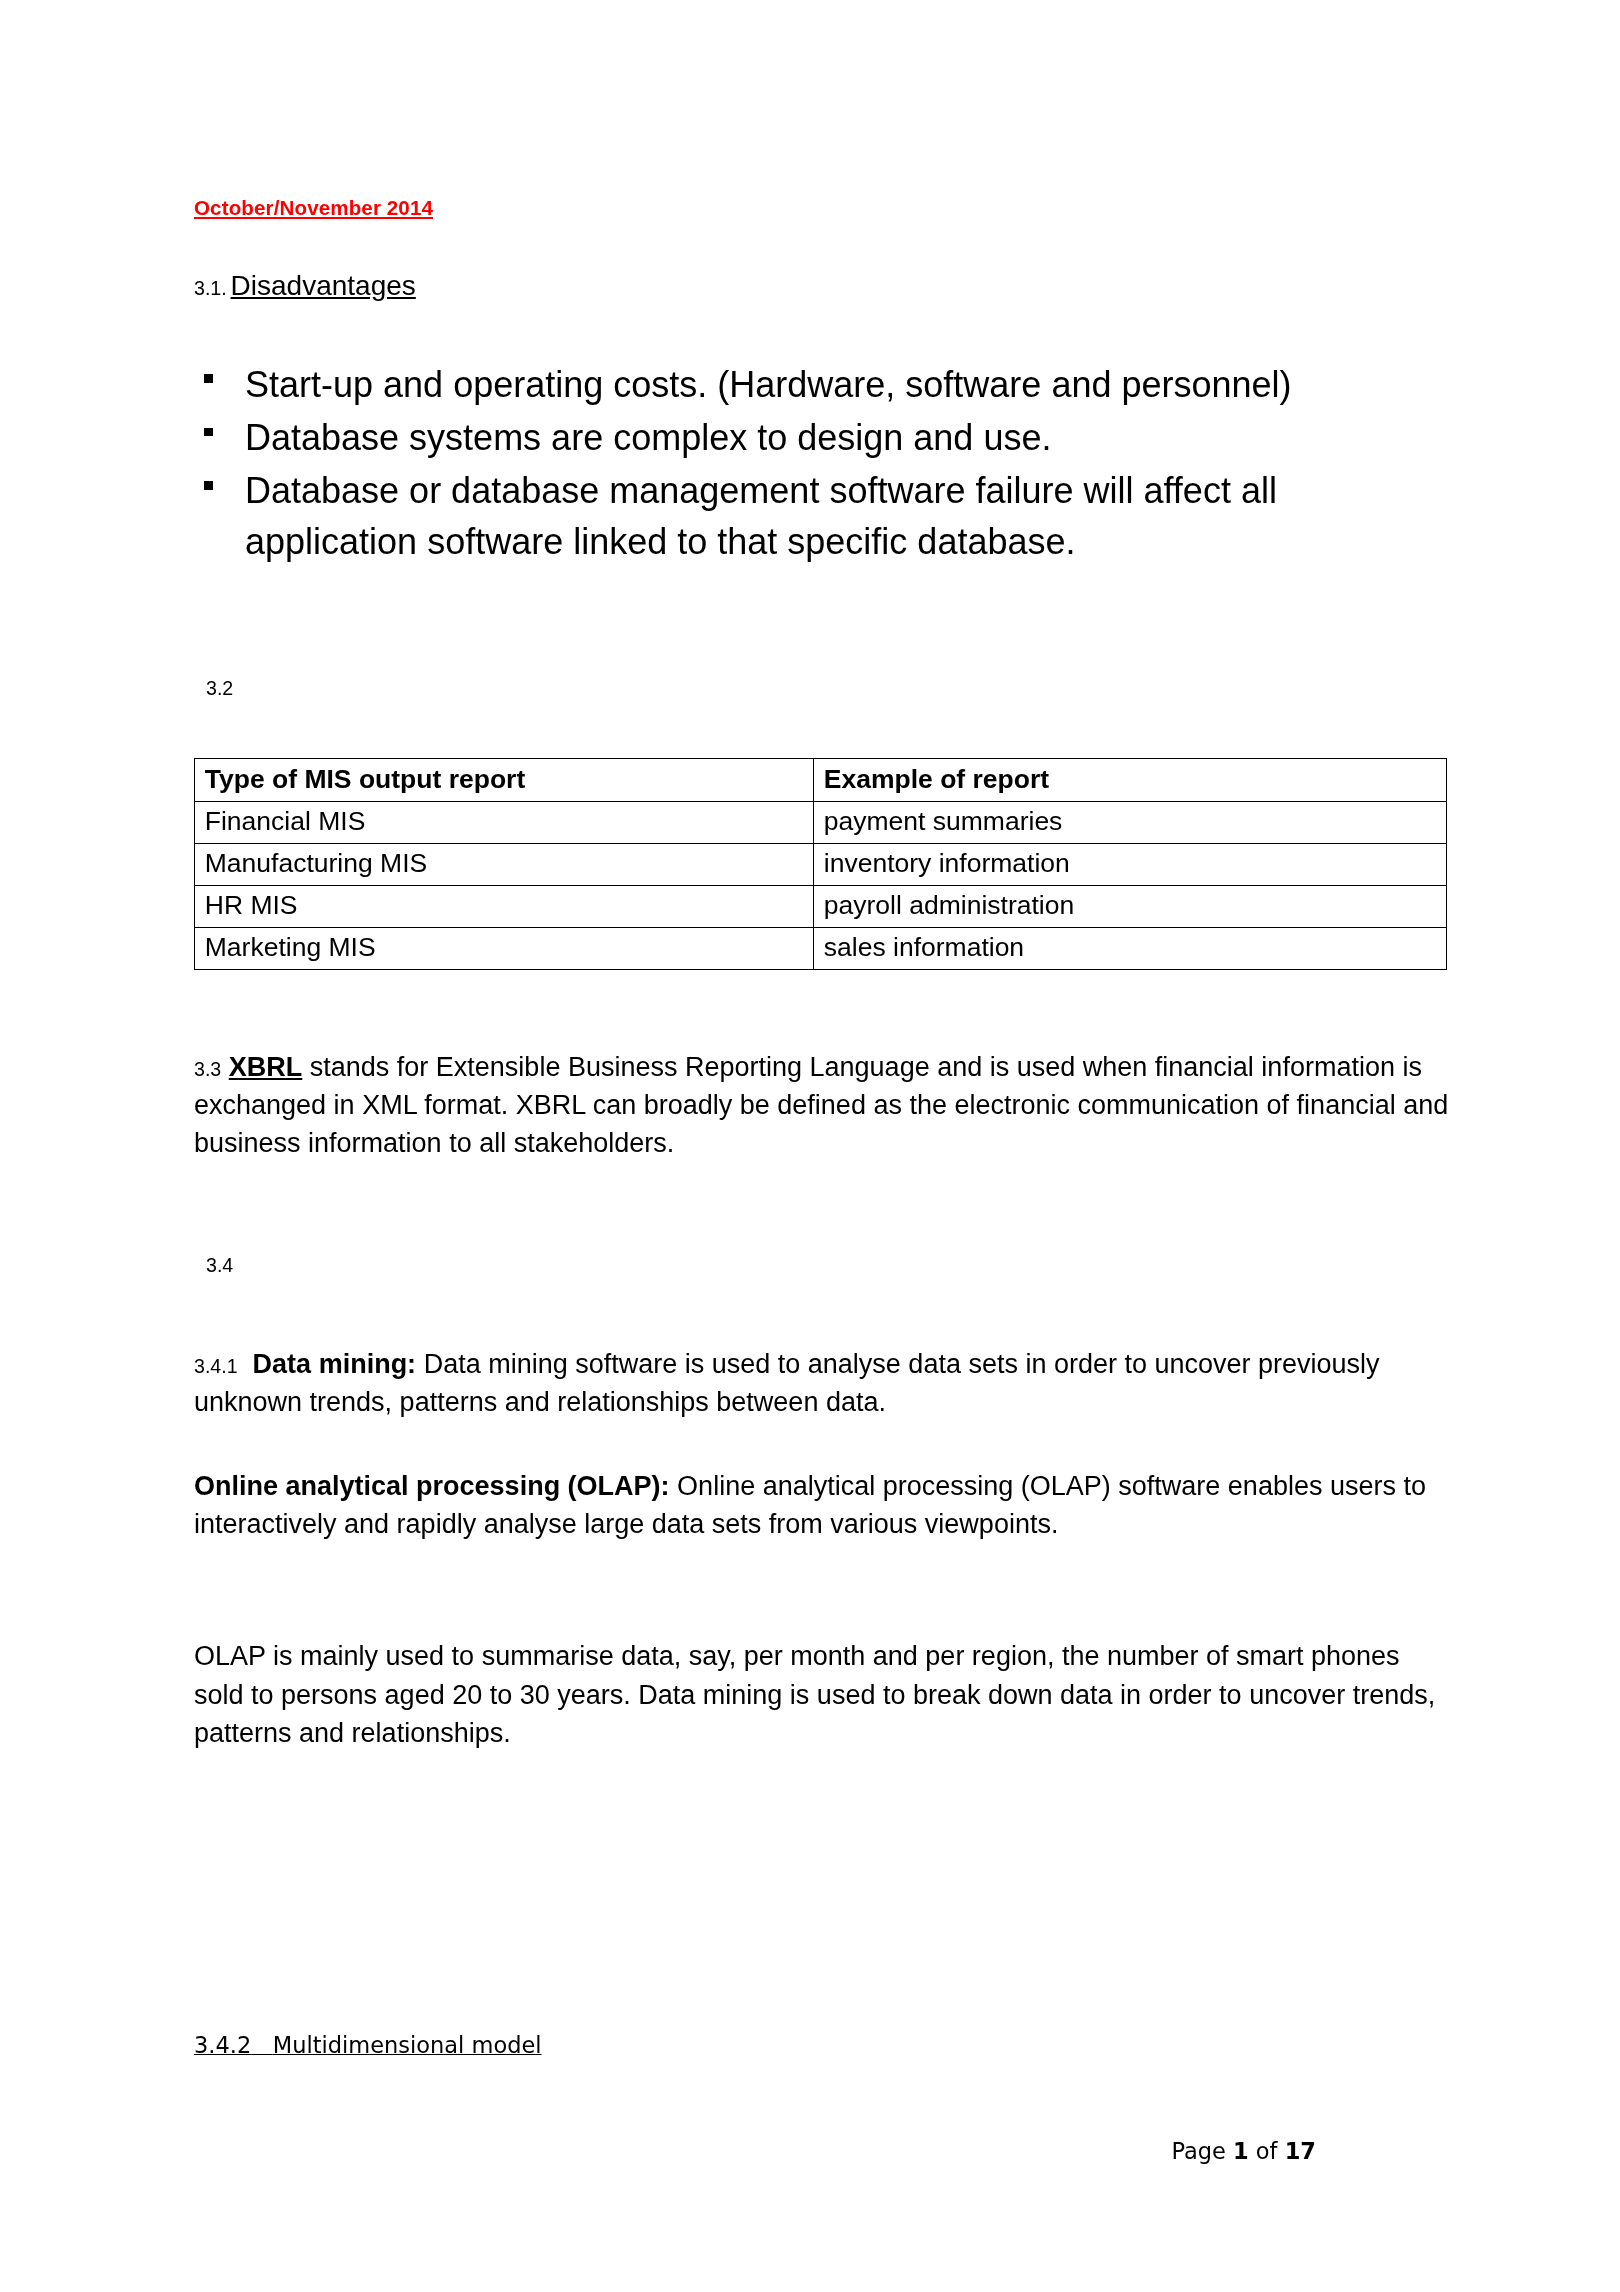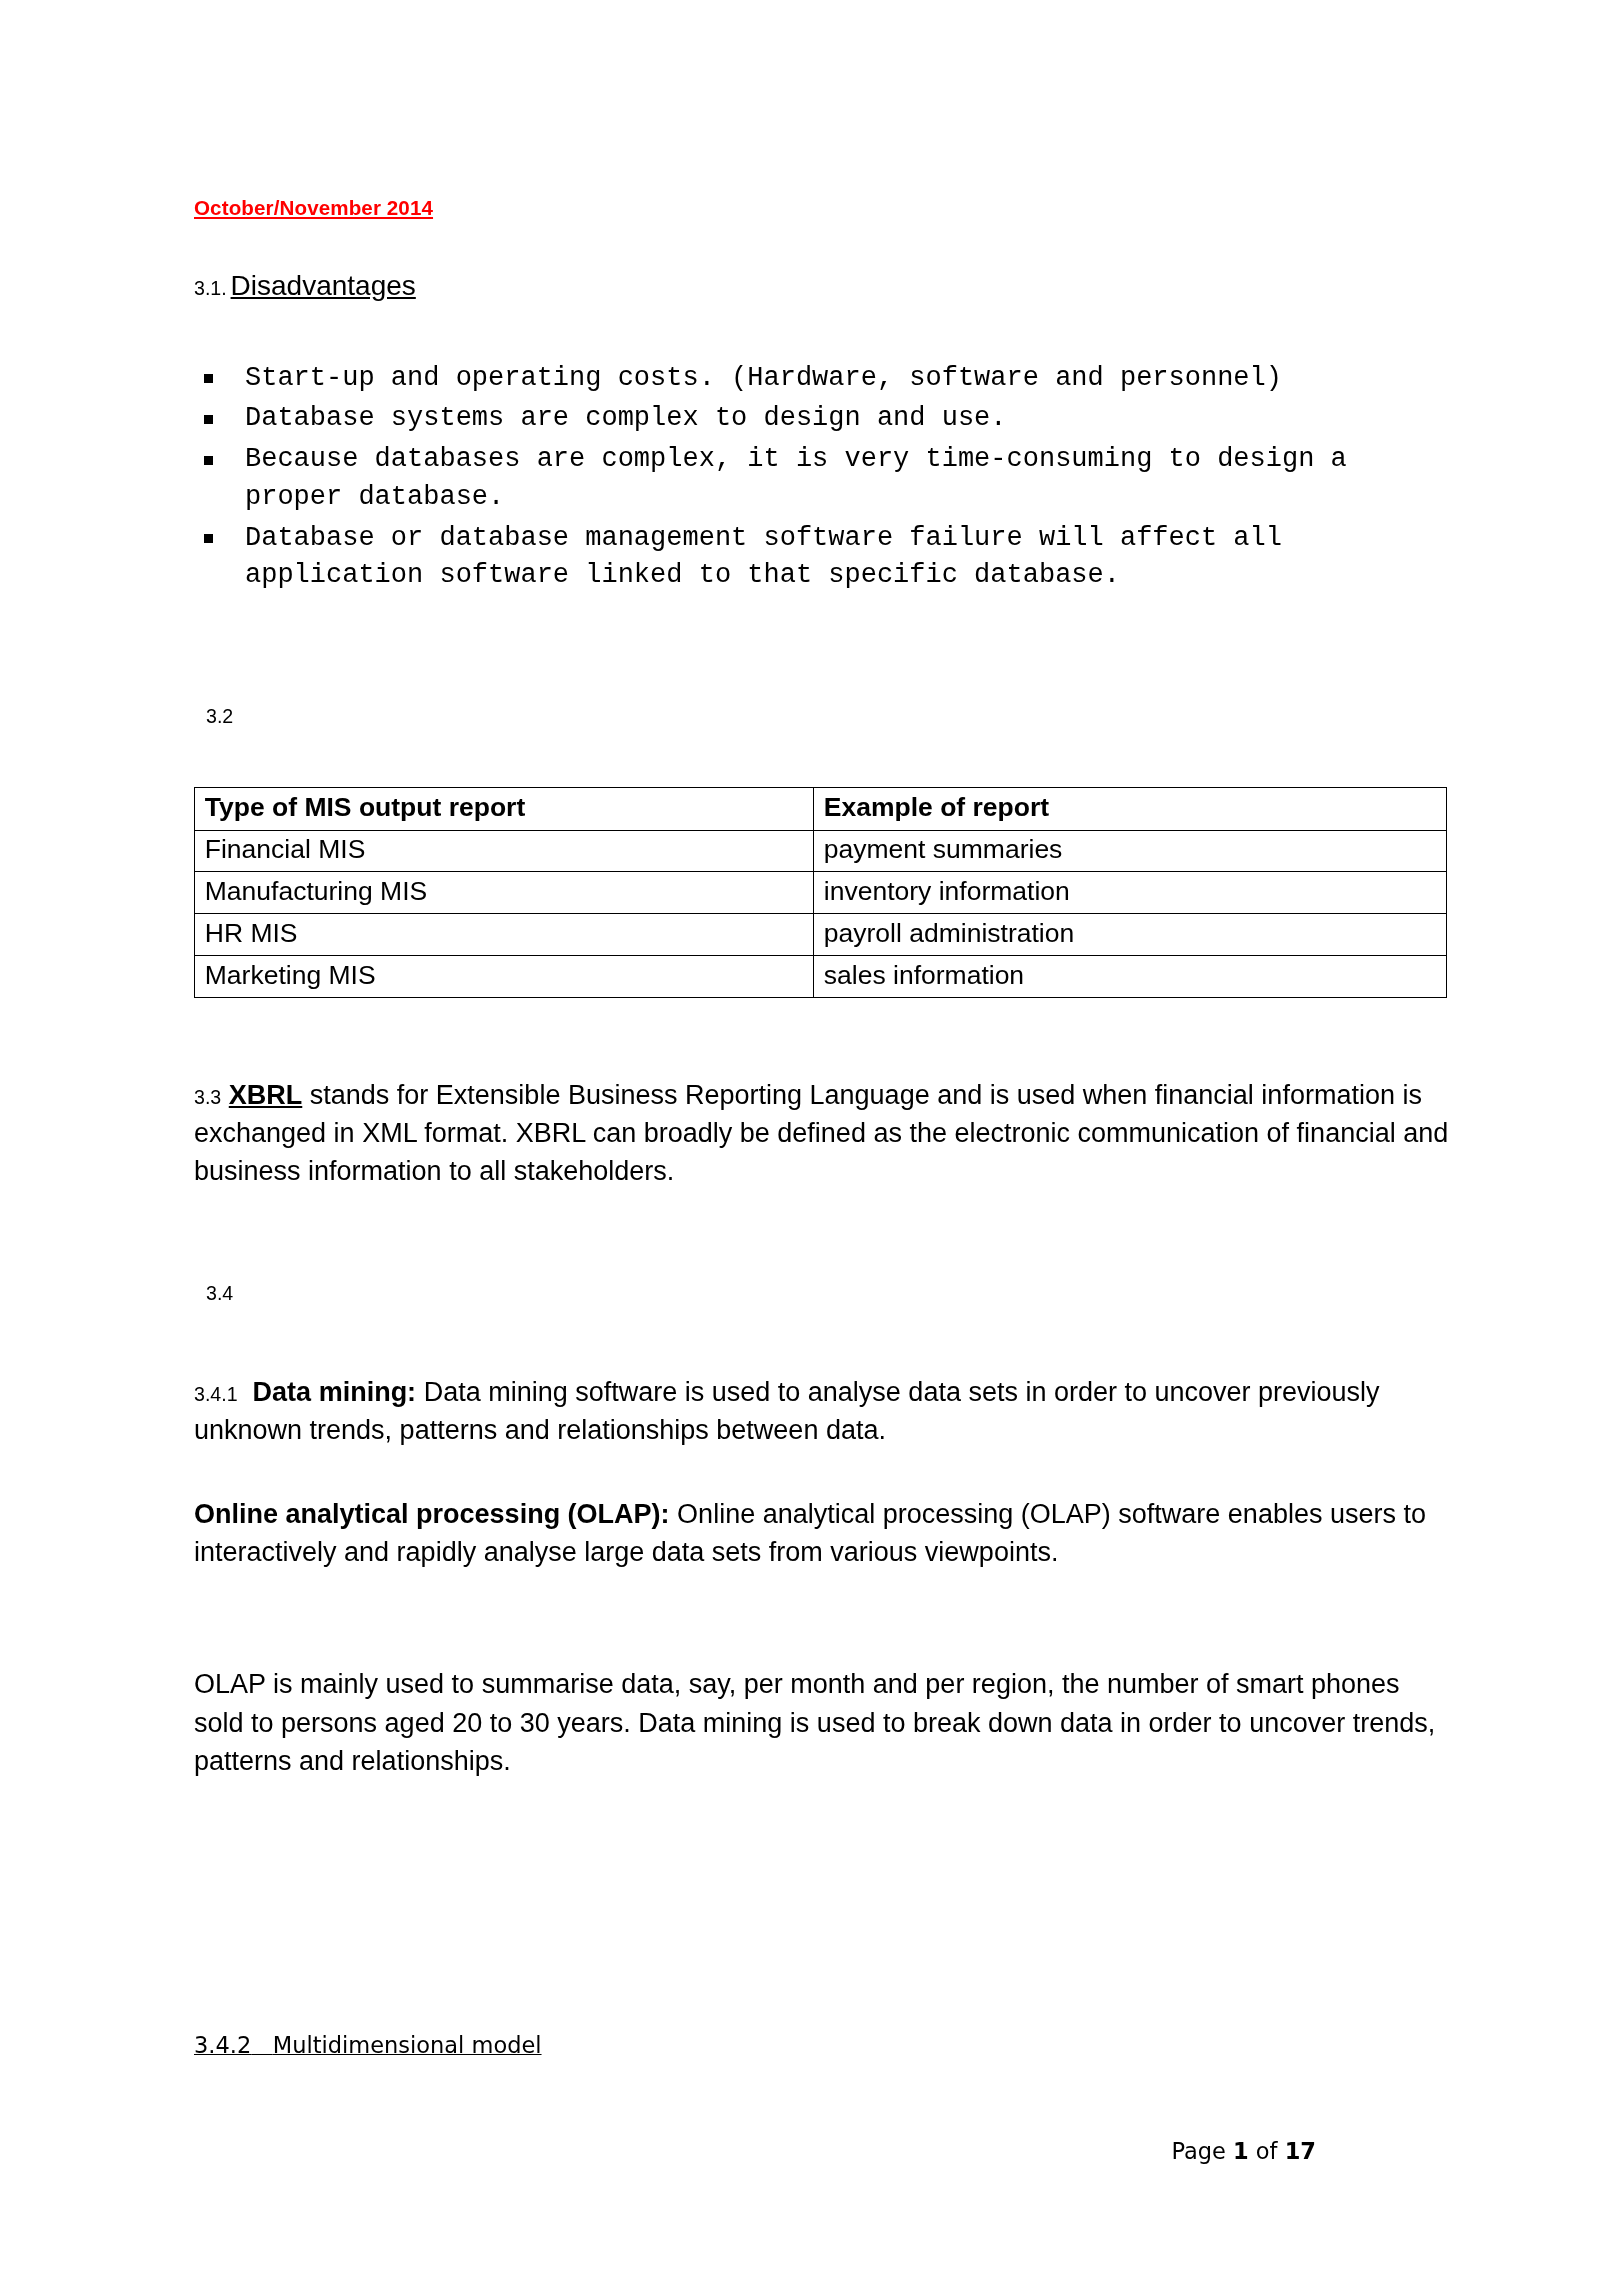--- a/index.html
+++ b/index.html
@@ -61,24 +61,23 @@
 
   
   ul.bullets {
     list-style: none;
     margin: 0;
     padding: 0;
   }
   ul.bullets li {
     position: relative;
     padding-left: 51px;
-    font-size: 27px;
+    font-size: 36px;
     line-height: 1.40;
     margin: 0 0 2.9px 0;
-    font-family: Liberation Mono, monospace;
   }
   ul.bullets li .sq {
     position: absolute;
     left: 9.8px;
     top: 14.7px;
     width: 8.8px;
     height: 8.8px;
     background: #000000;
   }
 
@@ -164,24 +163,20 @@
       <li>
         <span class="sq"></span>
         <span>Start-up and operating costs. (Hardware, software and personnel)</span>
       </li>
       <li>
         <span class="sq"></span>
         <span>Database systems are complex to design and use.</span>
       </li>
       <li>
         <span class="sq"></span>
-        <span>Because databases are complex, it is very time-consuming to design a proper database.</span>
-      </li>
-      <li>
-        <span class="sq"></span>
         <span>Database or database management software failure will affect all application software linked to that specific database.</span>
       </li>
     </ul>
 
     <div class="sp-96"></div>
 
     <p class="label-only">3.2</p>
 
     <div class="sp-46"></div>
 

